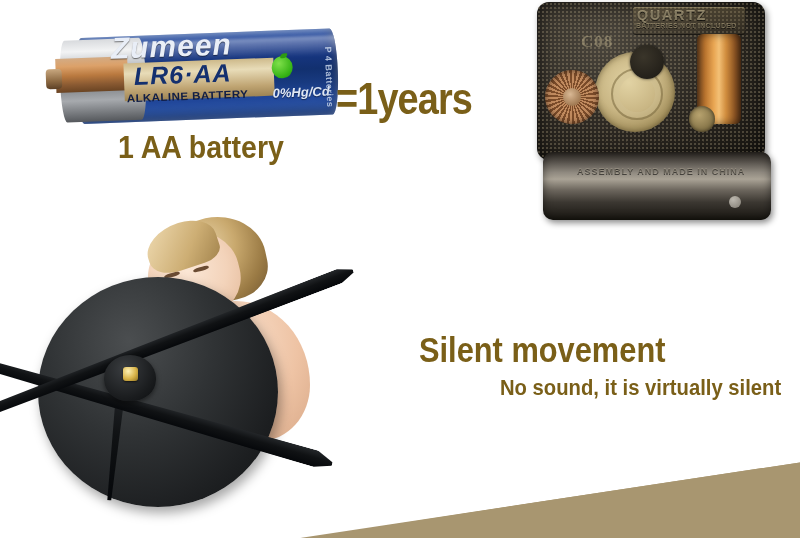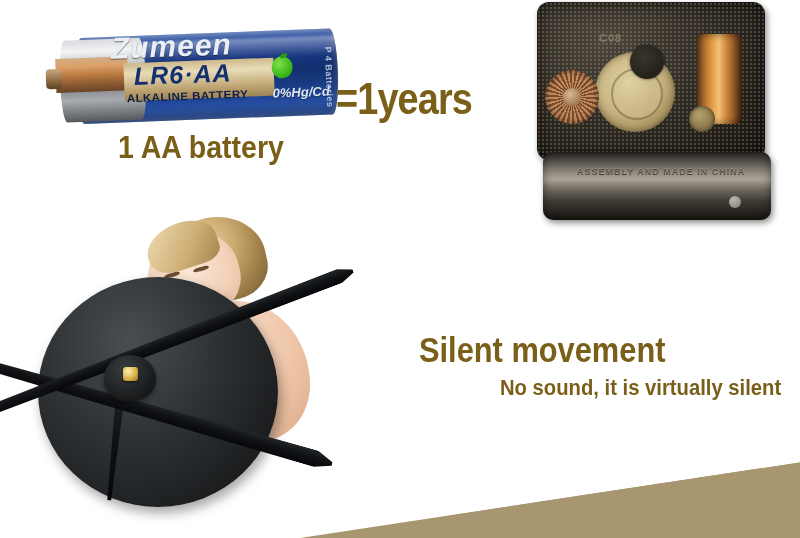--- a/index.html
+++ b/index.html
@@ -260,26 +260,27 @@
     top: 15px;
     font-size: 7px;
     font-weight: bold;
     letter-spacing: 0.3px;
     color: rgba(200,185,145,0.45);
     text-shadow: 0 1px 0 rgba(0,0,0,0.6);
     white-space: nowrap;
   }
   .mv-code {
     position: absolute;
-    left: 62px;
+    left: 44px;
     top: 30px;
-    font-size: 11px;
+    font-size: 17px;
     font-weight: bold;
     color: rgba(205,190,150,0.42);
     letter-spacing: 1px;
+    font-family: Liberation Serif, serif;
   }
   .mv-coil {
     position: absolute;
     right: 24px;
     top: 32px;
     width: 44px;
     height: 90px;
     border-radius: 6px;
     background: linear-gradient(to right,
       #6d4320 0%, #b8732e 18%, #e8a552 38%, #f3c076 50%,
@@ -618,20 +619,24 @@
       <div class="batt-lr6">LR6·AA</div>
       <div class="batt-alkaline">ALKALINE BATTERY</div>
       <div class="batt-apple"></div>
       <div class="batt-hg">0%Hg/Cd</div>
       <div class="batt-sidetext">P 4 Batteries</div>
     </div>
   </div>
 
   <div class="movement">
     <div class="mv-case">
+      <div class="mv-quartz-emboss">
+        <div class="mv-quartz-txt">QUARTZ</div>
+        <div class="mv-batt-txt">BATTERIES NOT INCLUDED</div>
+      </div>
       <div class="mv-code">C08</div>
       <div class="mv-coil"></div>
       <div class="mv-gear-big"></div>
       <div class="mv-gear-small"></div>
       <div class="mv-rotor"></div>
       <div class="mv-contact"></div>
     </div>
     <div class="mv-lid">
       <div class="mv-lid-emboss">ASSEMBLY AND MADE IN CHINA</div>
       <div class="mv-lid-dot"></div>

